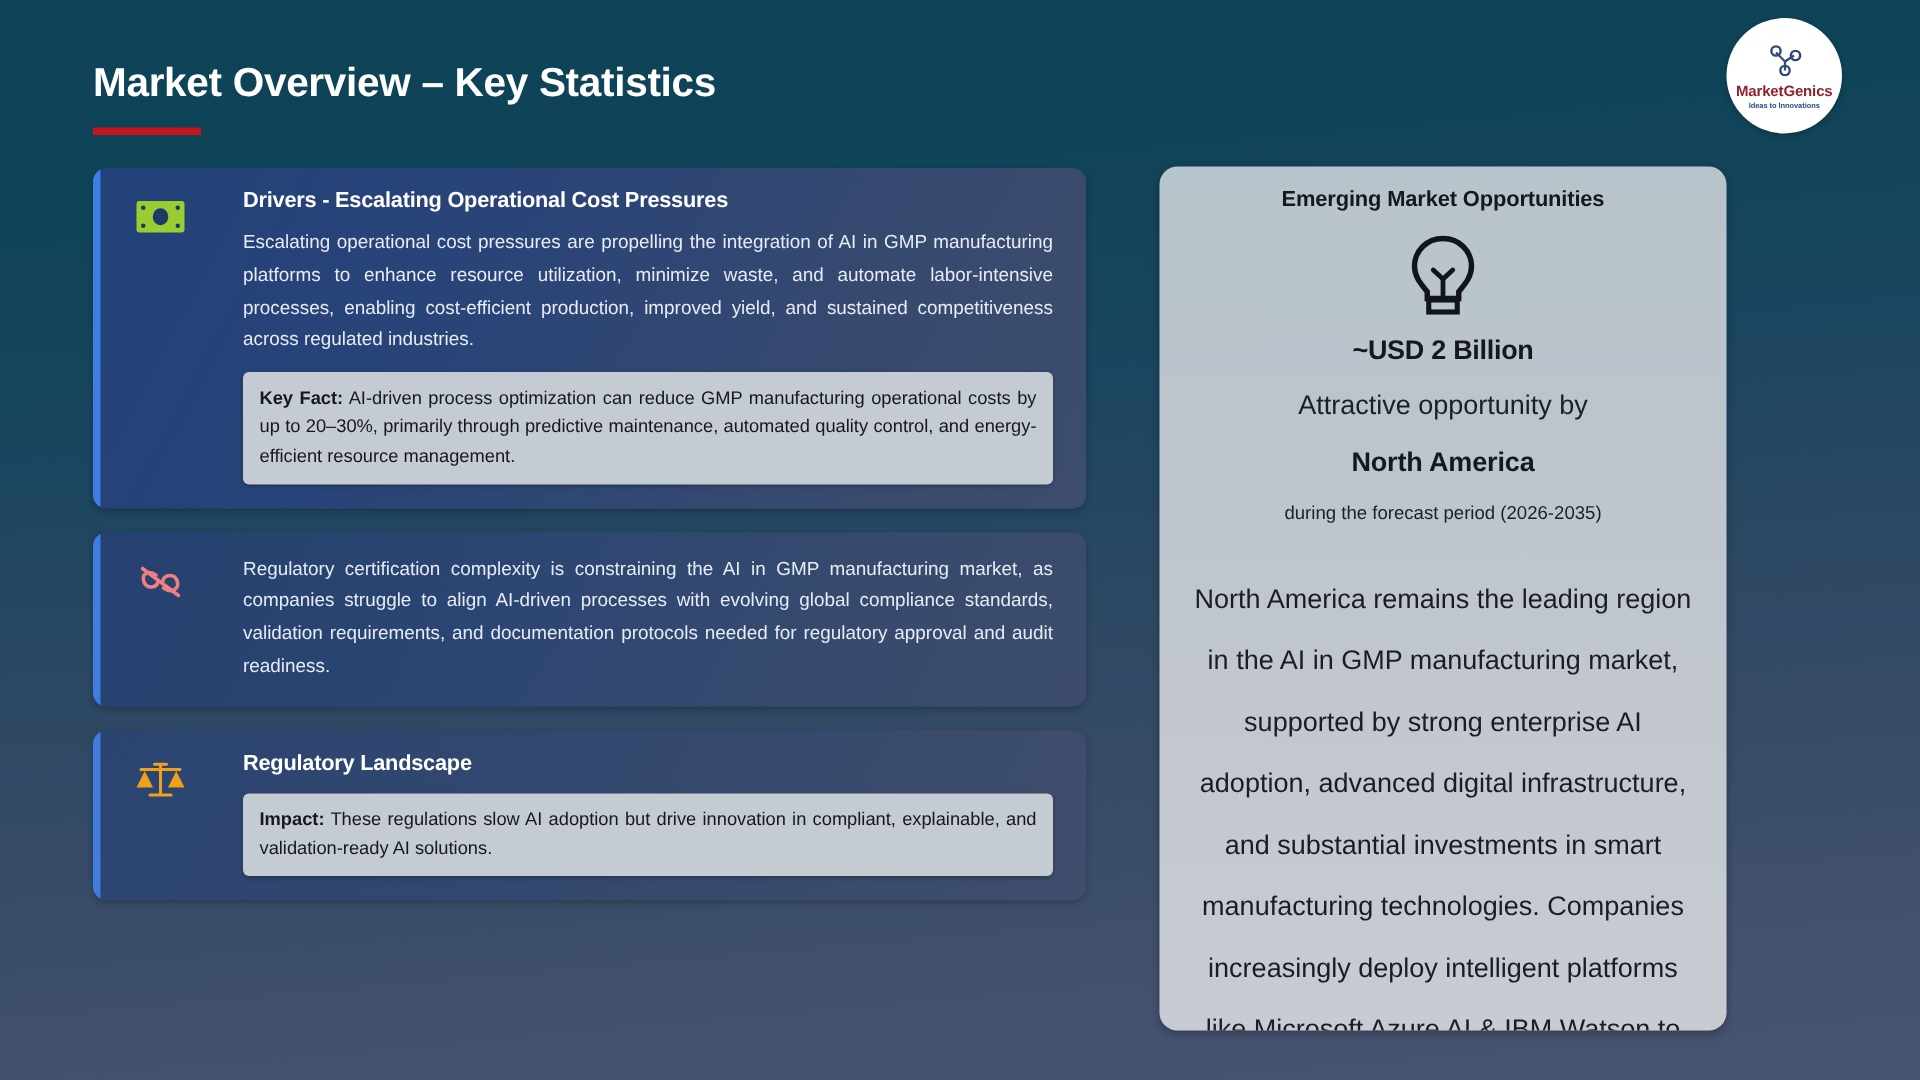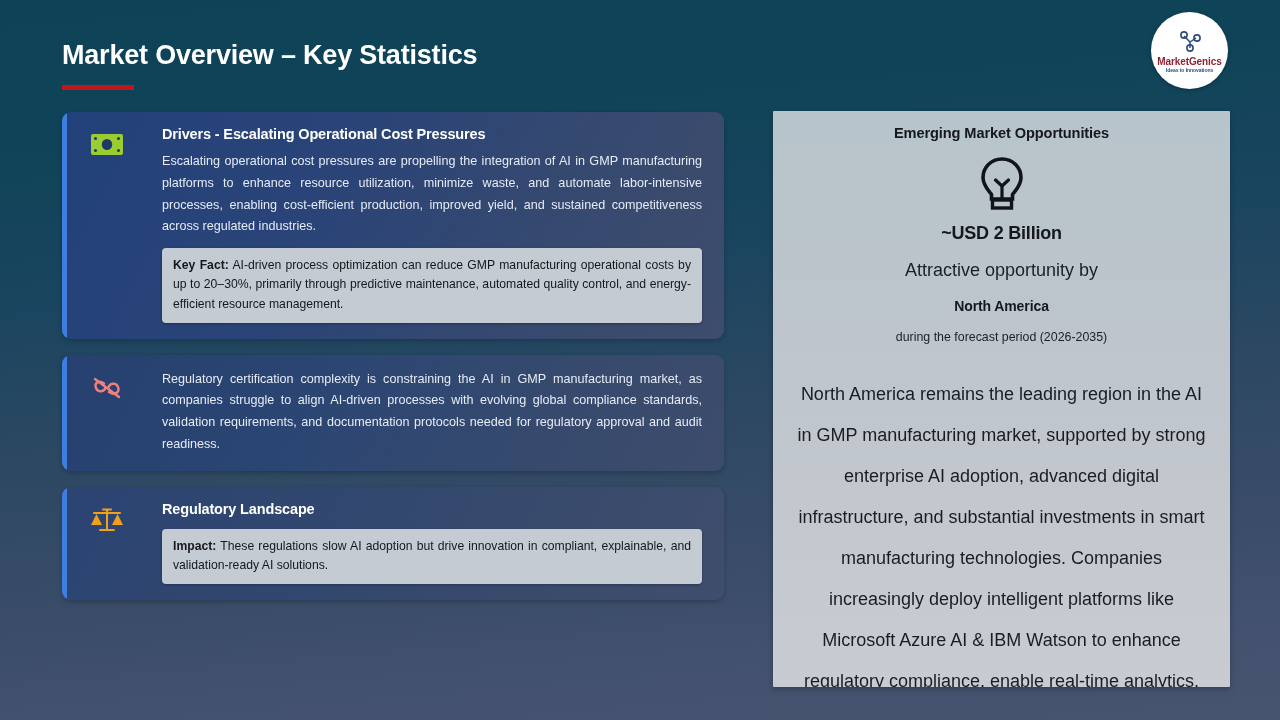--- a/index.html
+++ b/index.html
@@ -149,24 +149,24 @@
   .highlight-text b { font-weight: bold; }
 
   .card-challenges  { background: linear-gradient(118deg, #26406f 0%, #2c4673 40%, #374a6d 75%, #3d4c6c 100%); }
   .card-regulatory  { background: linear-gradient(118deg, #2b4472 0%, #31476f 40%, #3a4b6c 78%, #404e6c 100%); }
 
   
   .right-panel {
     position: absolute;
     left: 773px;
     top: 111px;
-    width: 457px;
+    width: 378px;
     height: 576px;
     background: linear-gradient(180deg, #b8c4cb 0%, #bcc4cc 30%, #c2c7ce 62%, #c8ccd2 100%);
-    border-radius: 1px;
+    border-radius: 12px;
     box-shadow: 0 2px 6px rgba(0,0,0,0.26);
     padding: 14px 16px 10px 16px;
     text-align: center;
     overflow: hidden;
   }
   .panel-title {
     font-size: 14.6px;
     font-weight: bold;
     color: #15181d;
     letter-spacing: -0.1px;
@@ -182,21 +182,21 @@
     font-weight: bold;
     color: #15181d;
     letter-spacing: -0.2px;
   }
   .panel-sub {
     font-size: 18px;
     color: #1c2026;
     margin-top: 16px;
   }
   .panel-region {
-    font-size: 14px;
+    font-size: 18px;
     font-weight: bold;
     color: #15181d;
     margin-top: 17px;
     letter-spacing: -0.1px;
   }
   .panel-period {
     font-size: 12.4px;
     color: #1c2026;
     margin-top: 16px;
   }

